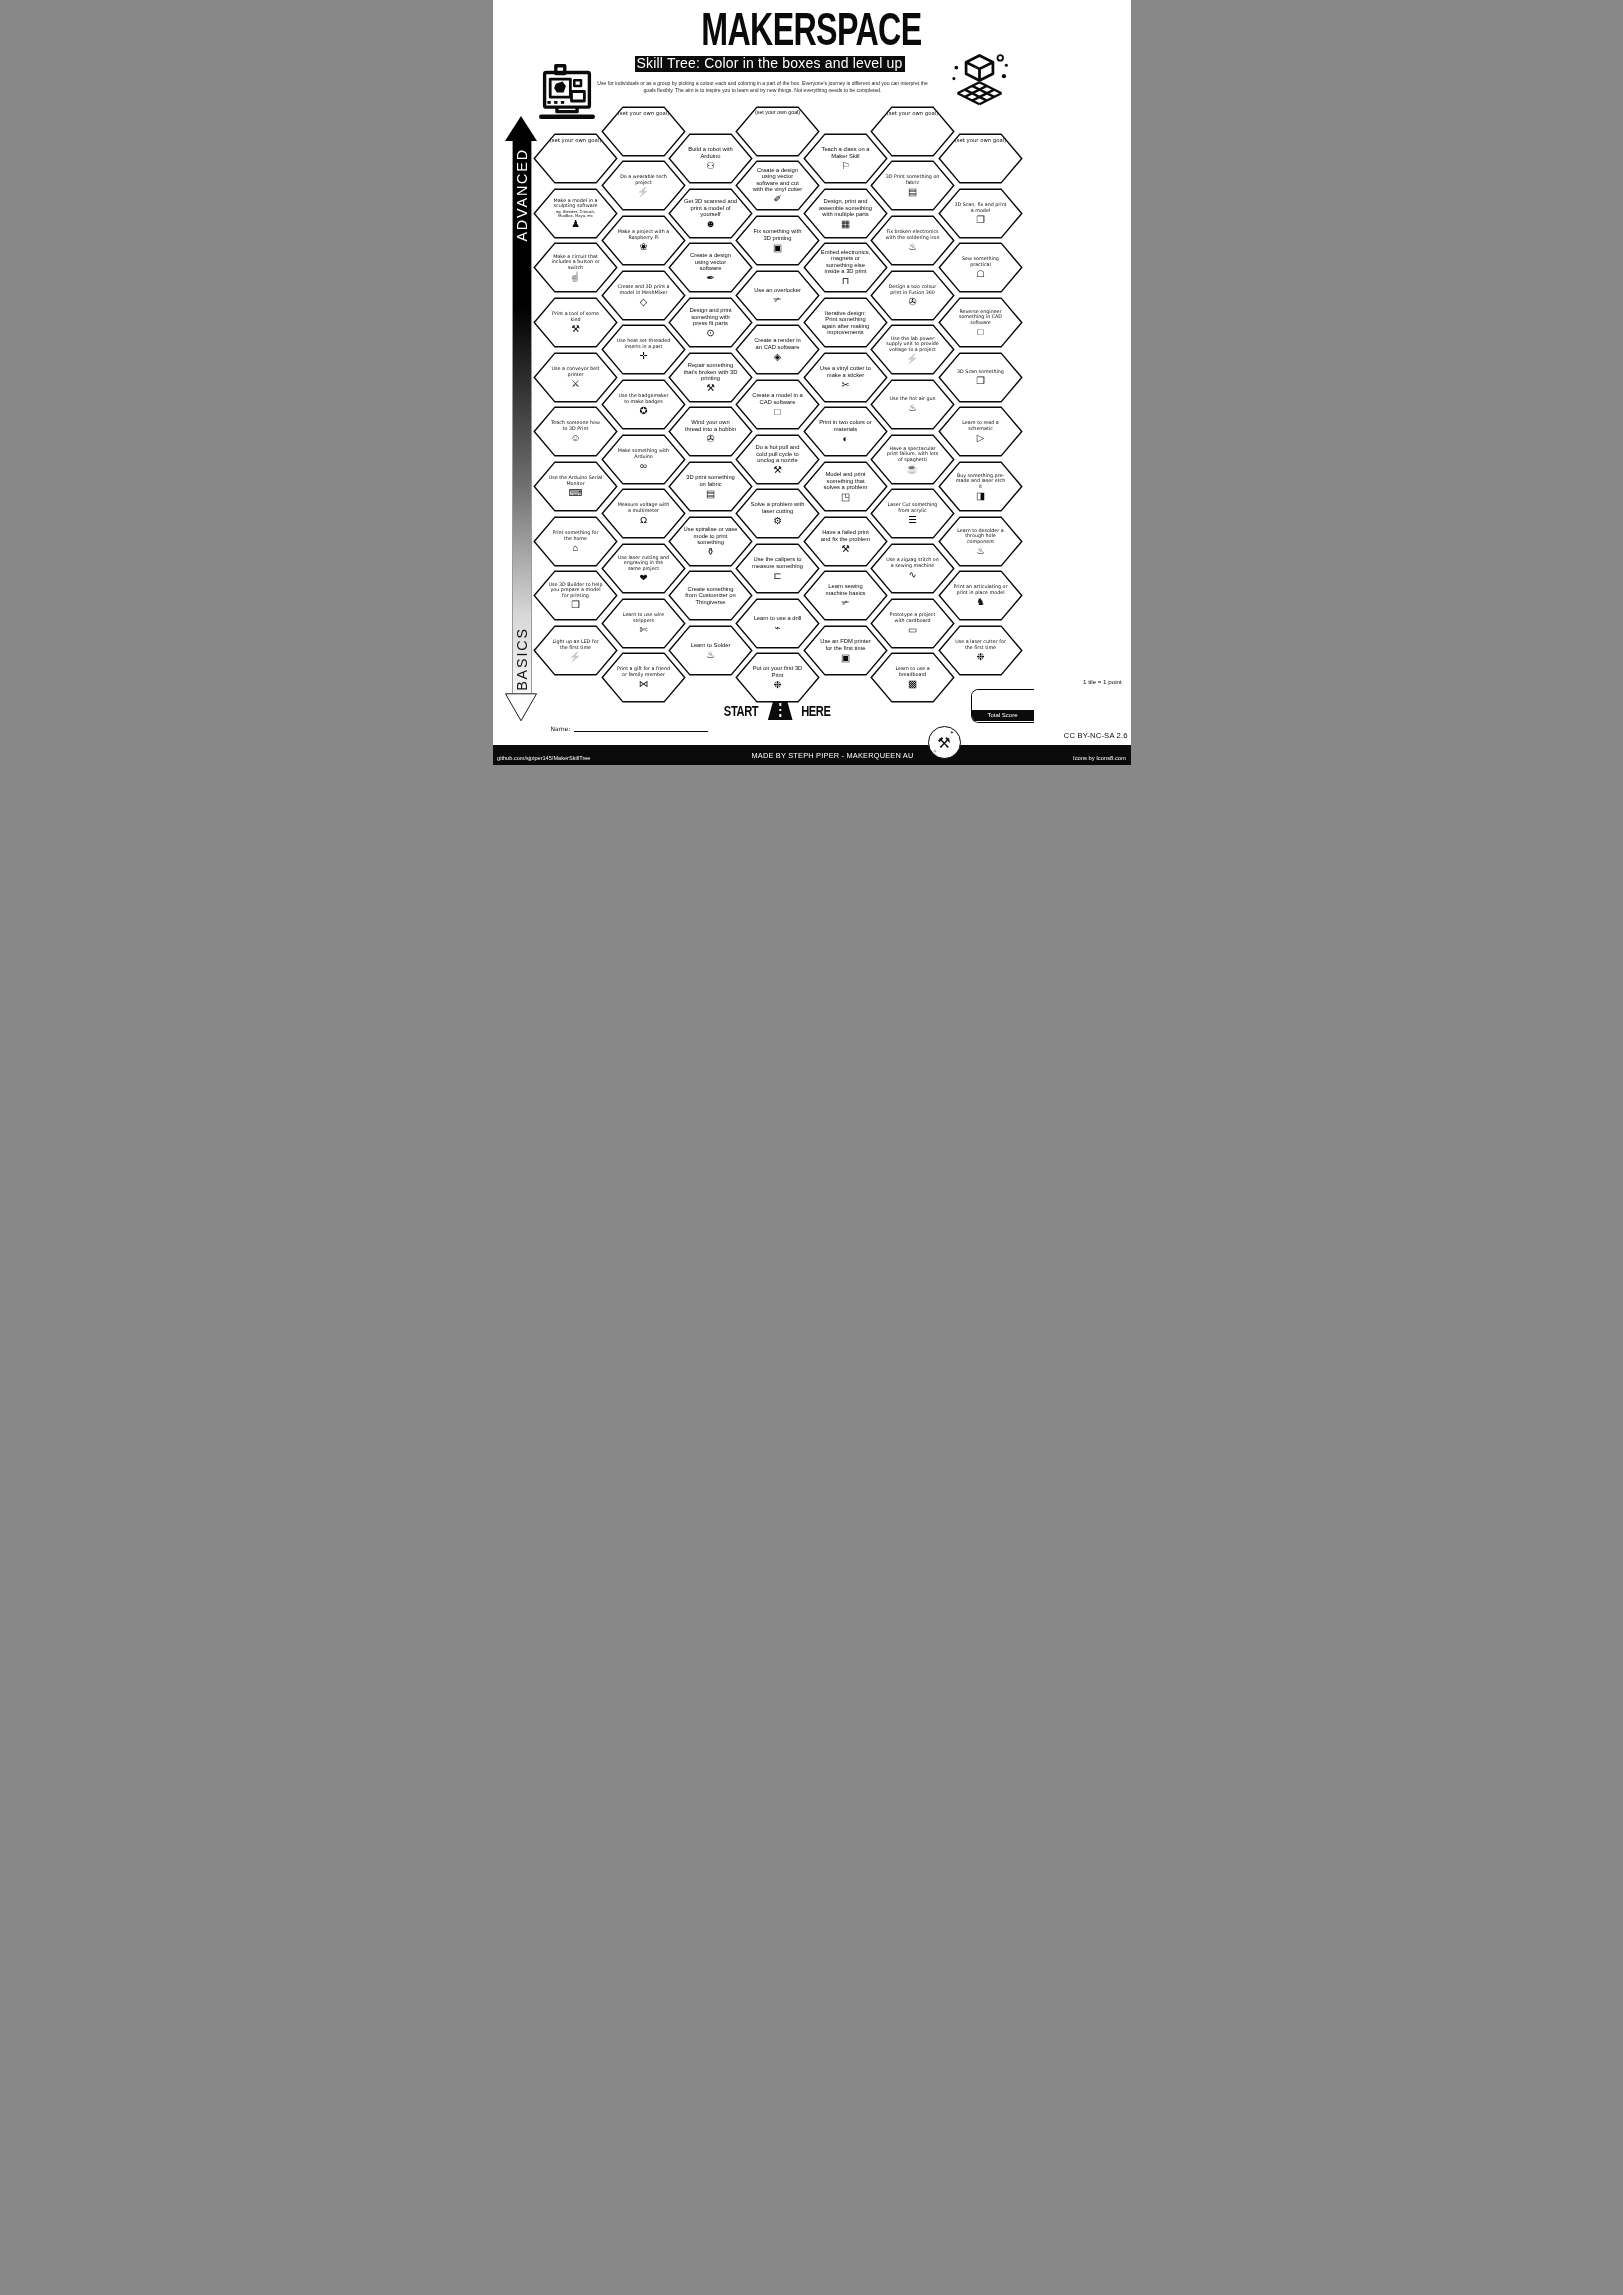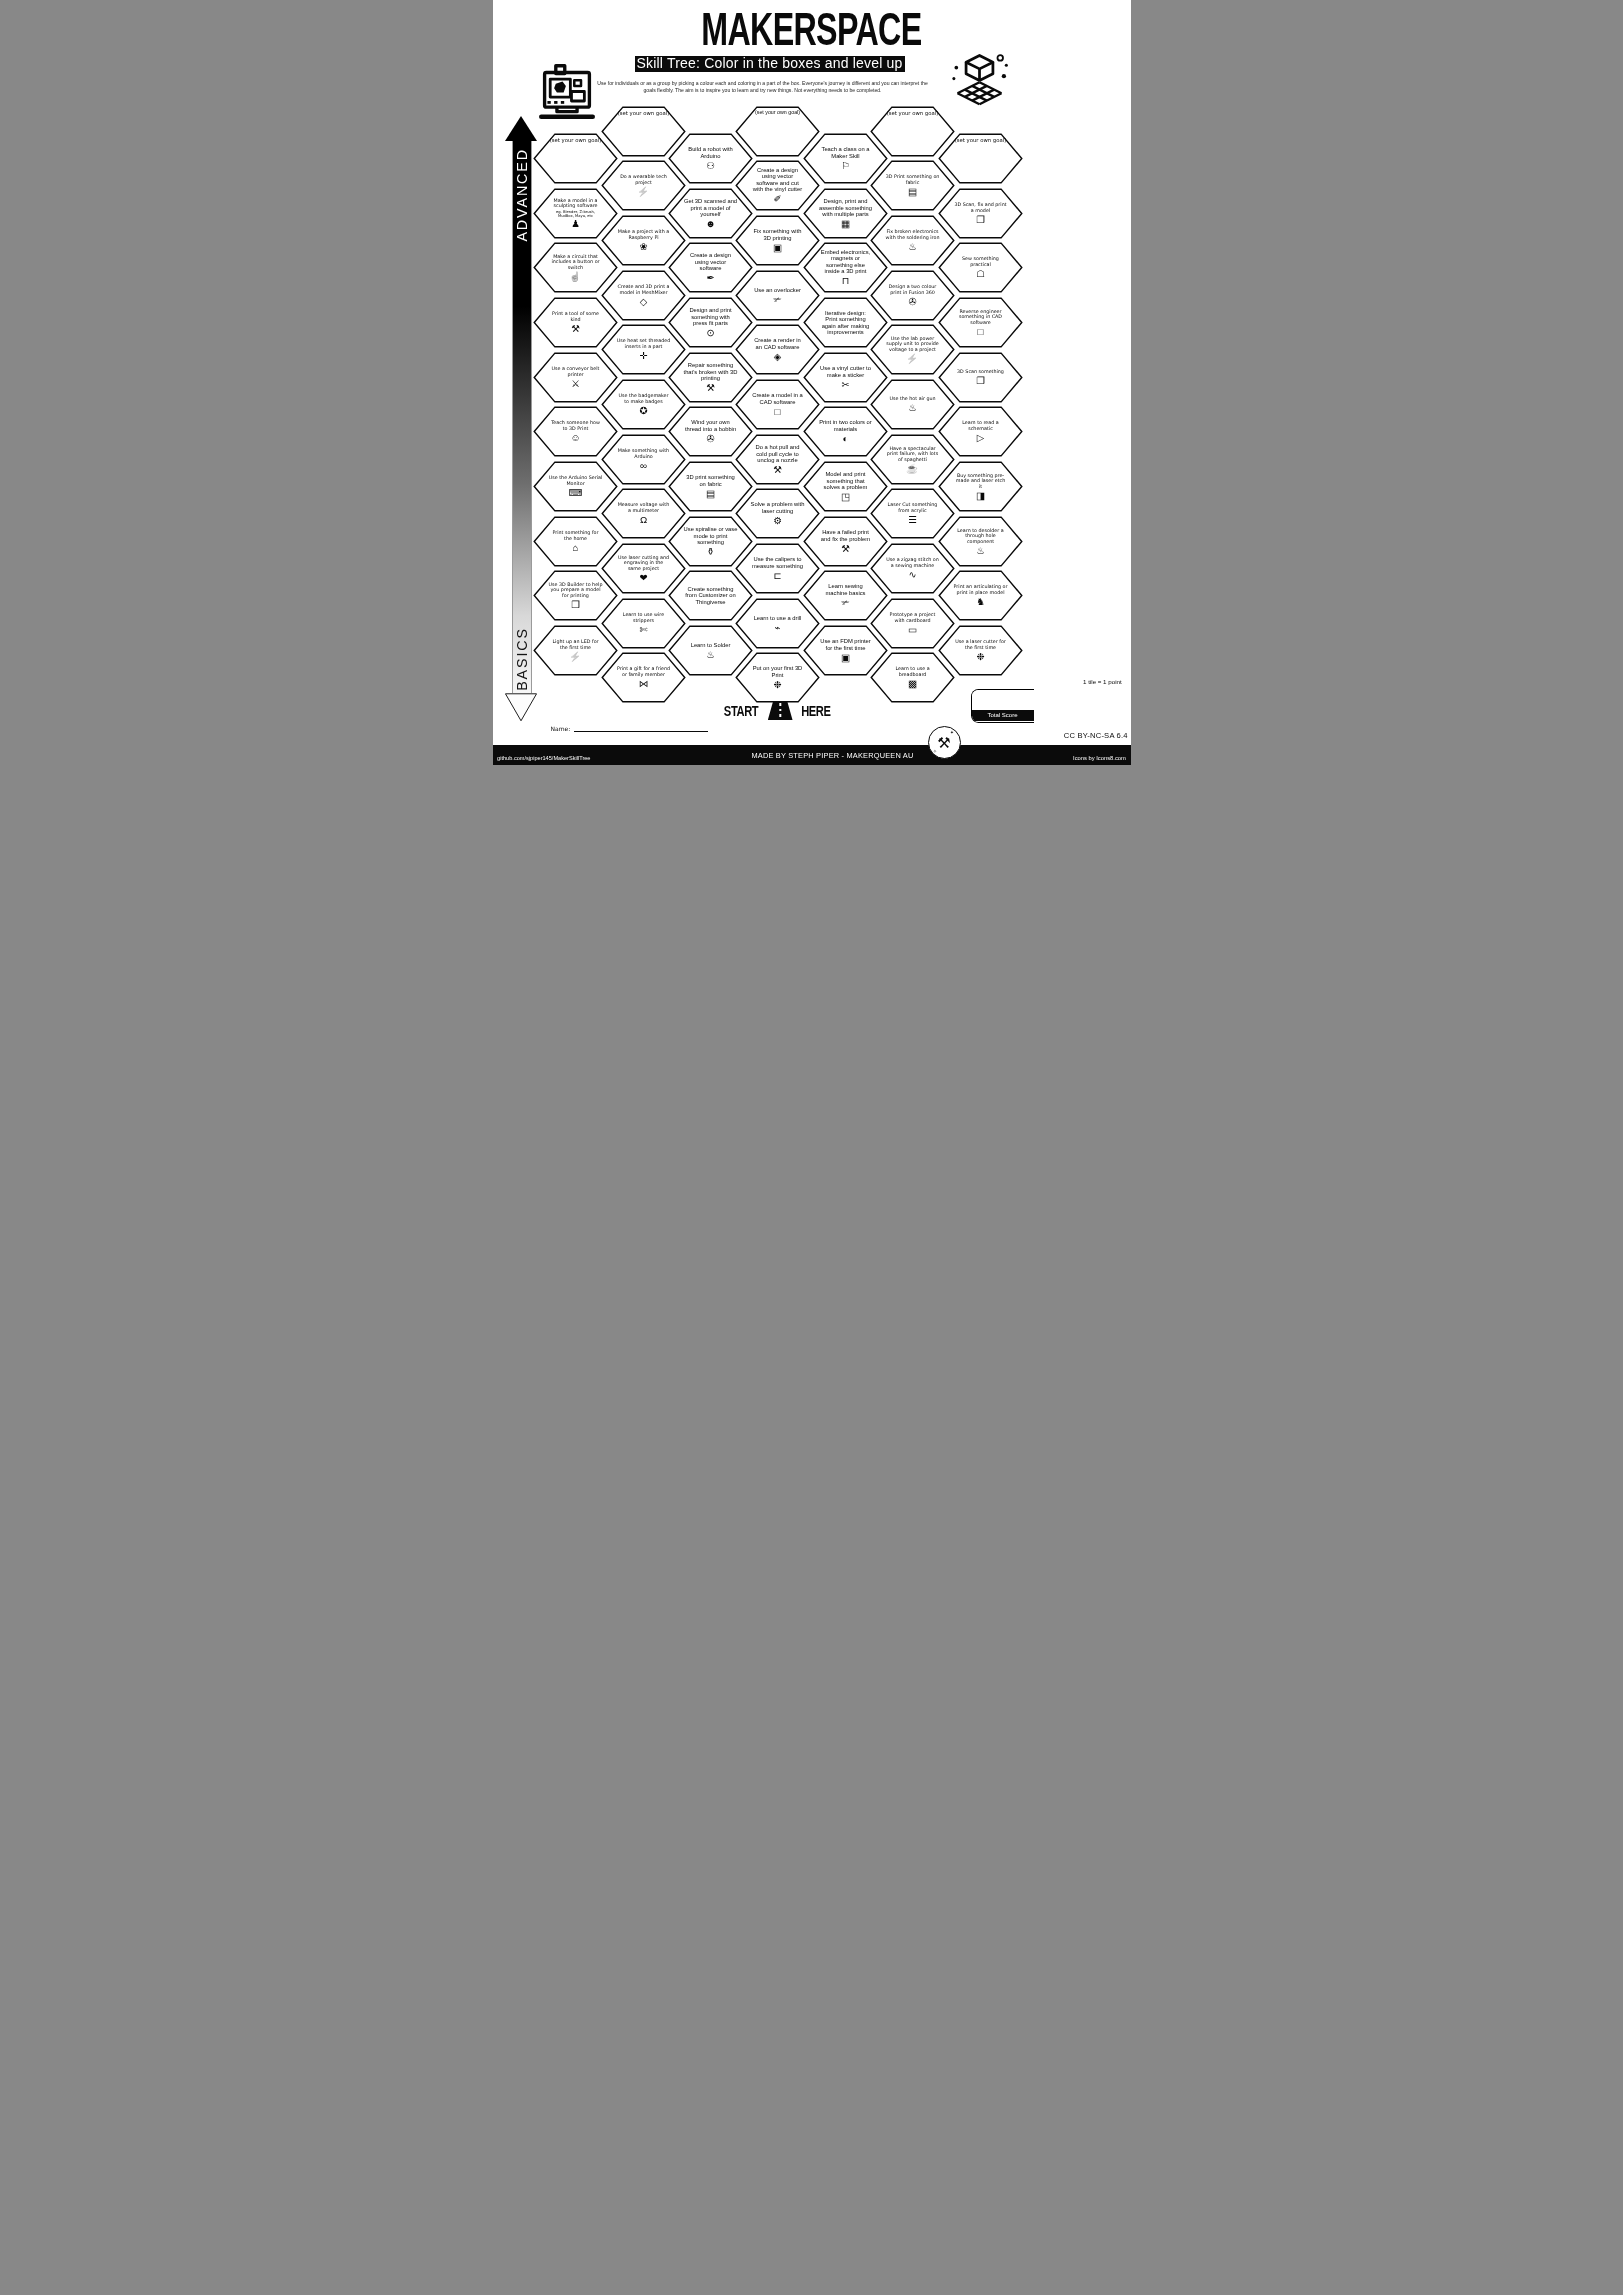--- a/index.html
+++ b/index.html
@@ -808,21 +808,21 @@
   <div id="score-box">
     <div id="score-white"></div>
     <div id="score-bar">Total Score</div>
   </div>
 
   <div id="maker-logo">
     <span>⚒</span>
     <span class="sparkle sp1">✦</span>
     <span class="sparkle sp2">✧</span>
   </div>
-  <div id="license">CC BY-NC-SA 6.4</div>
+  <div id="license">CC BY-NC-SA 2.6</div>
 
   <div id="footer">
     <span id="footer-left">github.com/sjpiper145/MakerSkillTree</span>
     <span id="footer-center">MADE BY STEPH PIPER  -  MAKERQUEEN AU</span>
     <span id="footer-right">Icons by Icons8.com</span>
   </div>
 
 </div>
 
 

